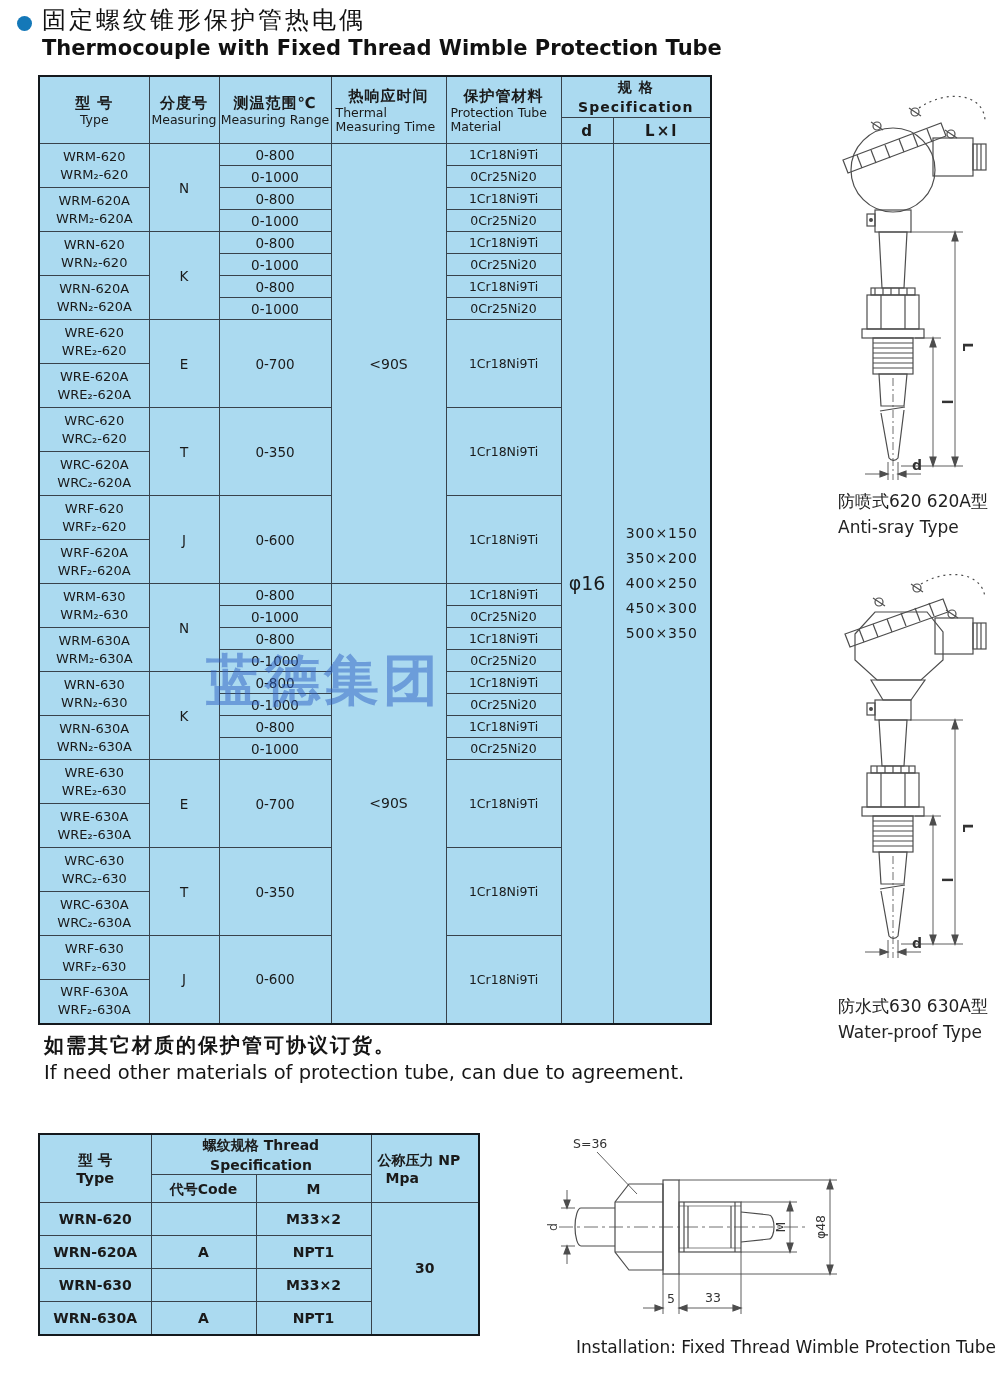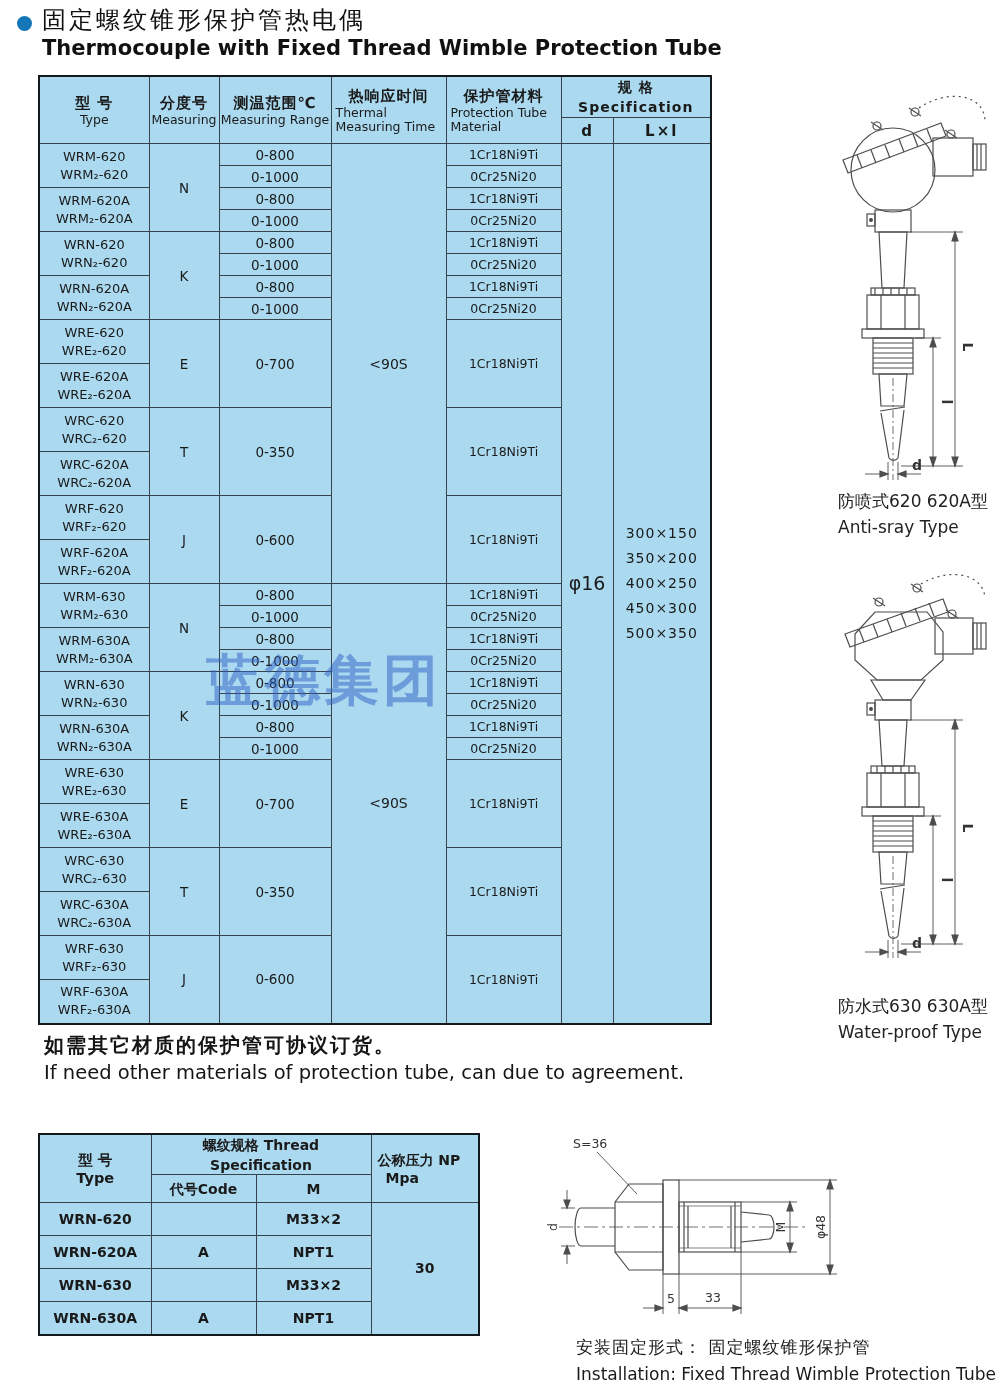--- a/index.html
+++ b/index.html
@@ -515,15 +515,14 @@
     <line x1="196" y1="130" x2="196" y2="192" stroke-width="0.9"></line>
   <line x1="98" y1="186" x2="118" y2="186" stroke-width="0.9"></line>
     <polygon points="118,186 110,183 110,189" fill="#4d4d4d"></polygon>
   <text class="dims" x="122" y="181" stroke="none">5</text>
   <line x1="134" y1="186" x2="196" y2="186" stroke-width="0.9"></line>
   <polygon points="134,186 142,183 142,189" fill="#4d4d4d"></polygon>
     <polygon points="196,186 188,183 188,189" fill="#4d4d4d"></polygon>
   <text class="dims" x="160" y="180" stroke="none">33</text>
 </svg>
 <div class="abs caption">
-  <div class="zh">安装固定形式：  固定螺纹锥形保护管</div>
   <div>Installation: Fixed Thread Wimble Protection Tube</div>
 </div>
 
 </body></html>

